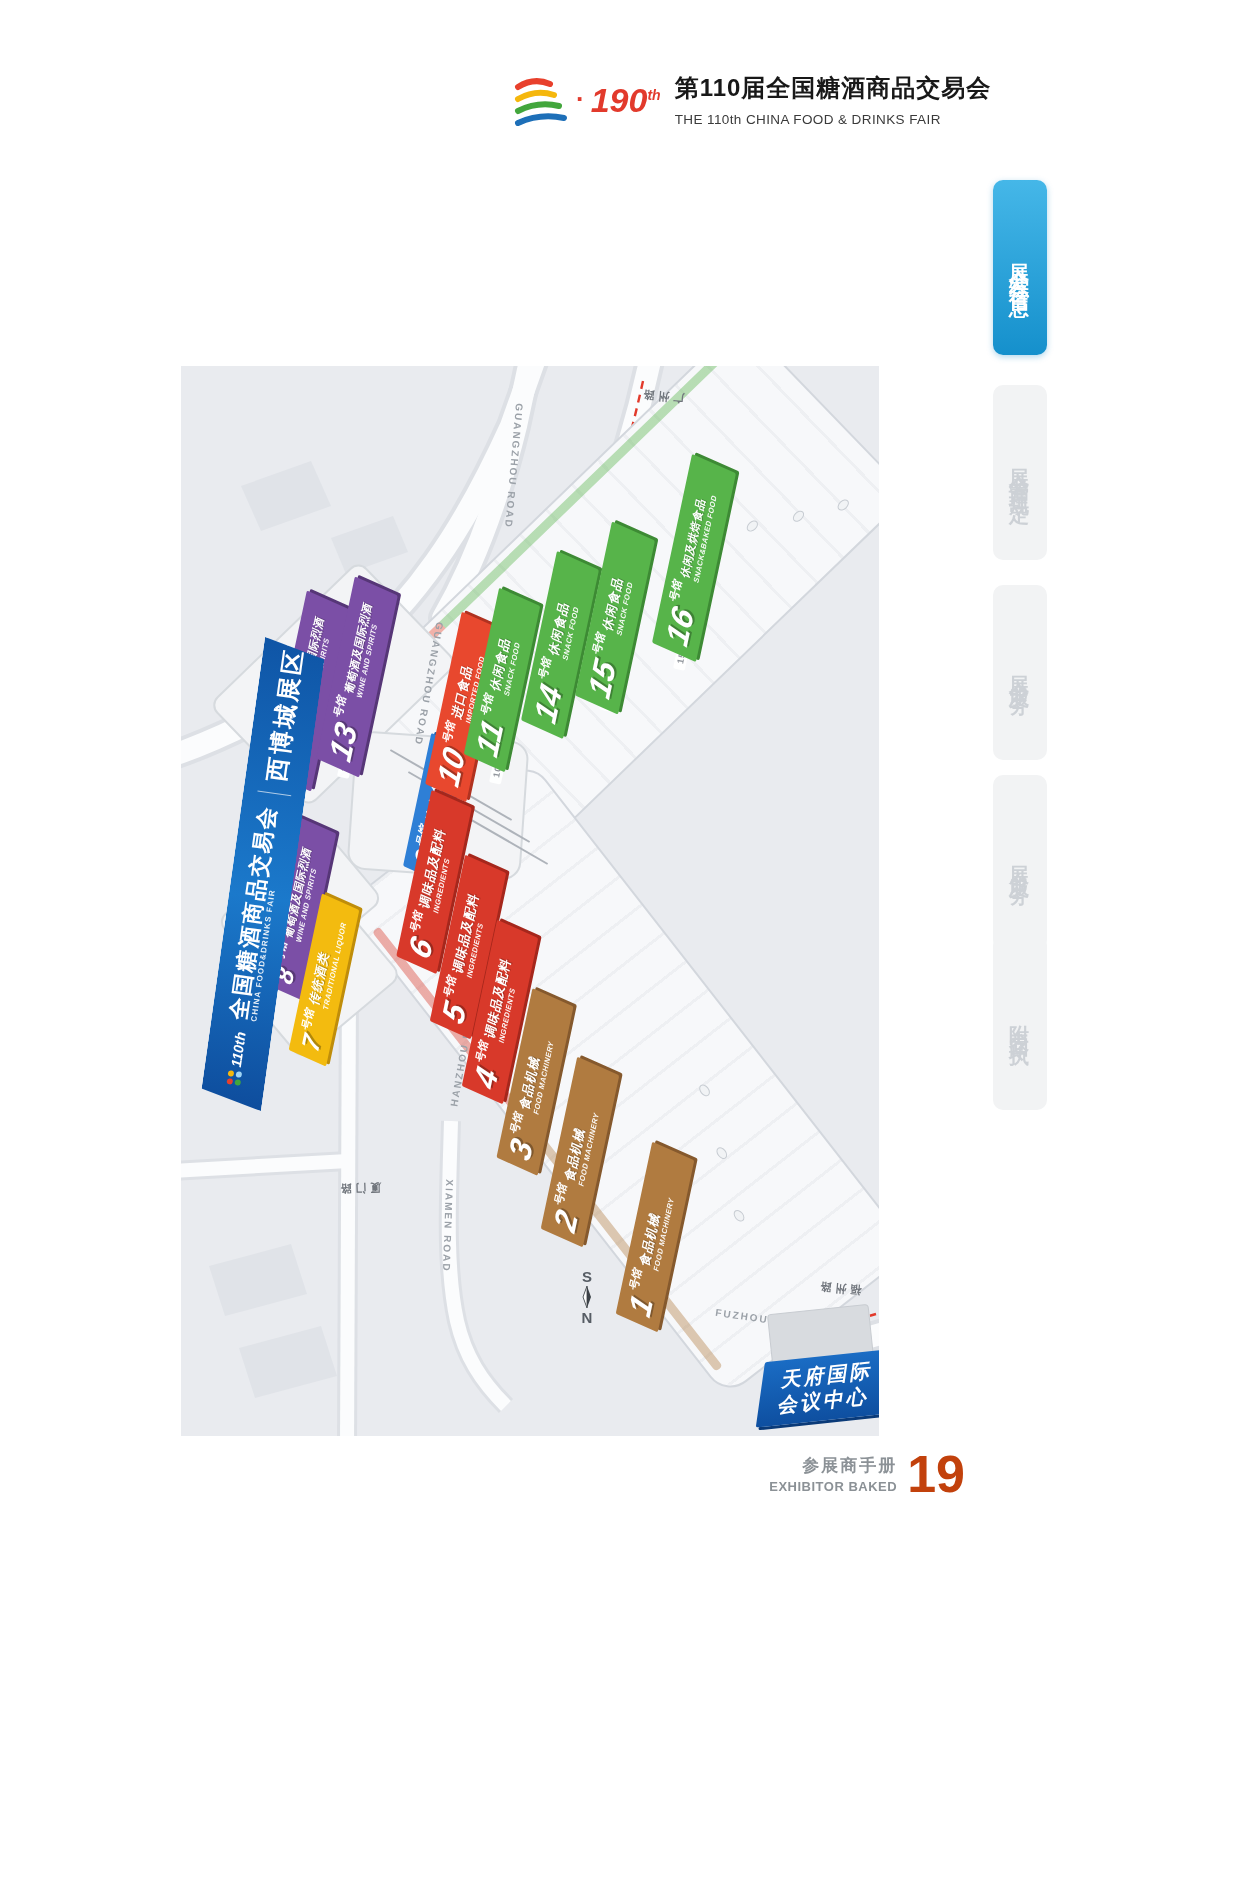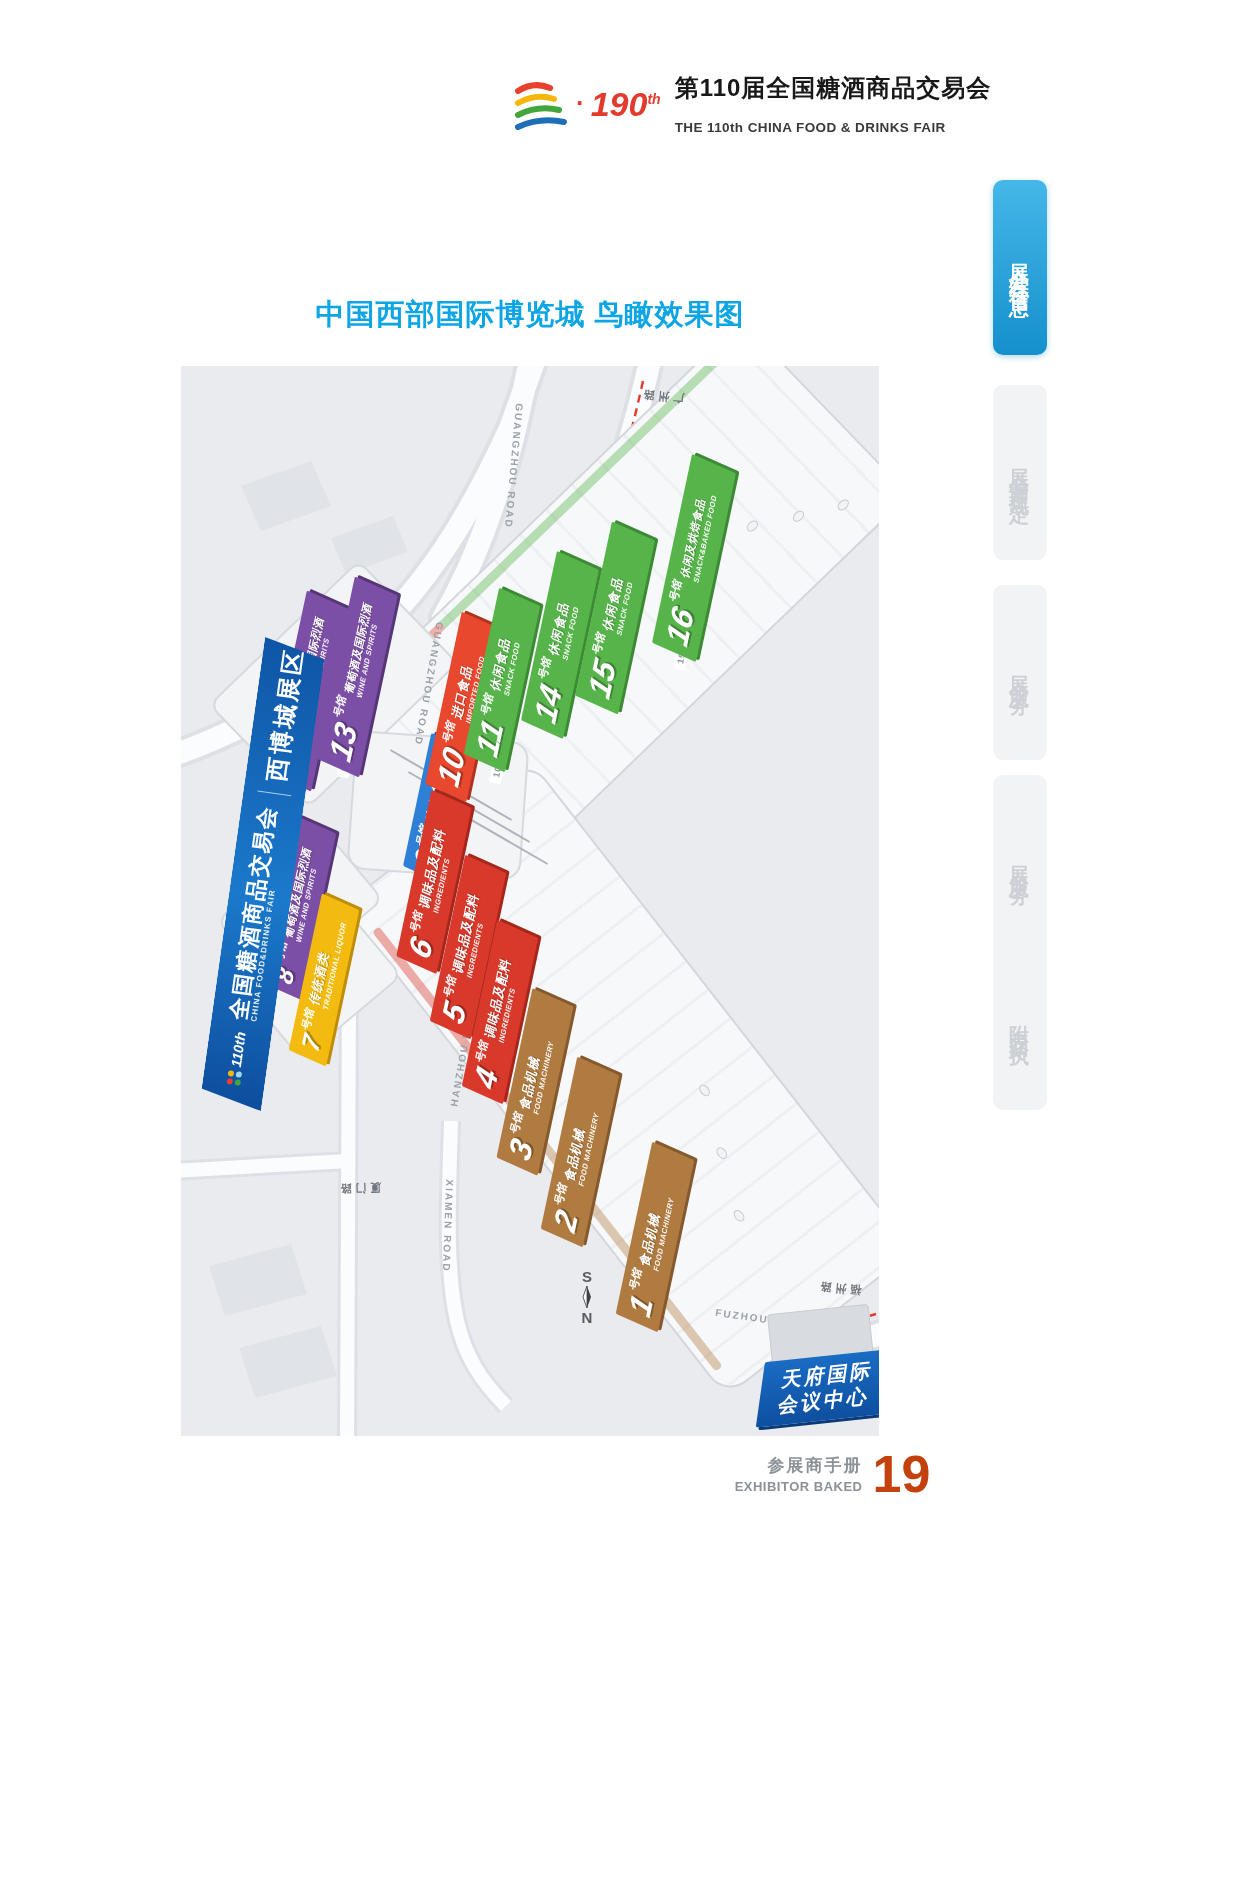--- a/index.html
+++ b/index.html
@@ -7,21 +7,21 @@
         font-family:"Liberation Sans",sans-serif;}
 
   
   .hdr{position:absolute;left:512px;top:72px;display:flex;align-items:center;gap:14px;}
   .hdr-mark{display:flex;align-items:center;gap:6px;}
   .hdr-110{font-style:italic;font-weight:900;font-size:34px;color:#e23a2c;line-height:1;}
   .hdr-110 sup{font-size:14px;}
   .hdr-dot{font-size:26px;color:#e23a2c;font-weight:900;}
   .hdr-text{display:flex;flex-direction:column;gap:8px;}
   .hdr-cn{font-size:24px;font-weight:800;color:#181818;letter-spacing:1px;}
-  .hdr-en{font-size:13.5px;font-weight:700;color:#3a3a3a;letter-spacing:.4px;margin-top:8px;}
+  .hdr-en{font-size:13.5px;font-weight:400;color:#3a3a3a;letter-spacing:.4px;}
 
   
   .side-tab{position:absolute;left:993px;width:54px;height:175px;border-radius:10px;
             background:#f2f3f4;display:flex;align-items:center;justify-content:center;}
   .side-tab span{writing-mode:vertical-rl;text-orientation:upright;font-size:20px;
                  font-weight:700;color:#cdd1d6;letter-spacing:7px;}
   .side-tab.active{background:linear-gradient(180deg,#45b7e8,#1590cc);box-shadow:0 2px 6px rgba(30,140,200,.35);}
   .side-tab.active span{color:#ffffff;}
 
   
@@ -94,21 +94,21 @@
         transform:translate(-50%,-50%) rotate(-6deg) skewX(-14deg);
         background:linear-gradient(180deg,#1a6cc4,#0e4fa0);display:flex;flex-direction:column;
         align-items:center;justify-content:center;color:#fff;border-radius:2px;box-shadow:3px 3px 0 #0a3a78;}
   .conf span{font-size:20px;font-weight:800;letter-spacing:3px;line-height:1.25;}
 
   
   .compass{position:absolute;left:398px;top:902px;z-index:4;display:flex;flex-direction:column;
            align-items:center;gap:1px;color:#565c64;font-weight:800;font-size:15px;}
 
   
-  .footer{position:absolute;left:700px;top:1448px;width:265px;display:flex;justify-content:center;
+  .footer{position:absolute;left:700px;top:1448px;width:265px;display:flex;justify-content:flex-end;
           align-items:center;gap:10px;}
   .footer .ft-text{display:flex;flex-direction:column;align-items:flex-end;gap:2px;}
   .ft-cn{font-size:17px;font-weight:700;color:#8b9196;letter-spacing:2px;}
   .ft-en{font-size:13px;font-weight:700;color:#8b9196;letter-spacing:.5px;}
   .ft-num{font-size:52px;font-weight:700;color:#c2410c;line-height:1;}
 </style>
 </head>
 <body>
 
 <div id="page">
@@ -139,21 +139,20 @@
   <div class="side-tab" style="top:585px">
     <span>展会服务</span>
   </div>
   <div class="side-tab" style="top:775px">
     <span>展台服务</span>
   </div>
   <div class="side-tab" style="top:935px">
     <span>附表回执</span>
   </div>
 
-  <div class="map-title">中国西部国际博览城 鸟瞰效果图</div>
 
   <div class="map">
 
     <svg class="map-roads" width="698" height="1070" viewBox="0 0 698 1070">
 
       <g fill="#e0e3e8">
         <polygon points="60,120 130,95 150,140 80,165"></polygon>
         <polygon points="150,172 212,150 227,186 165,208"></polygon>
         <polygon points="28,900 110,878 126,928 44,950"></polygon>
         <polygon points="58,982 140,960 156,1010 74,1032"></polygon>

